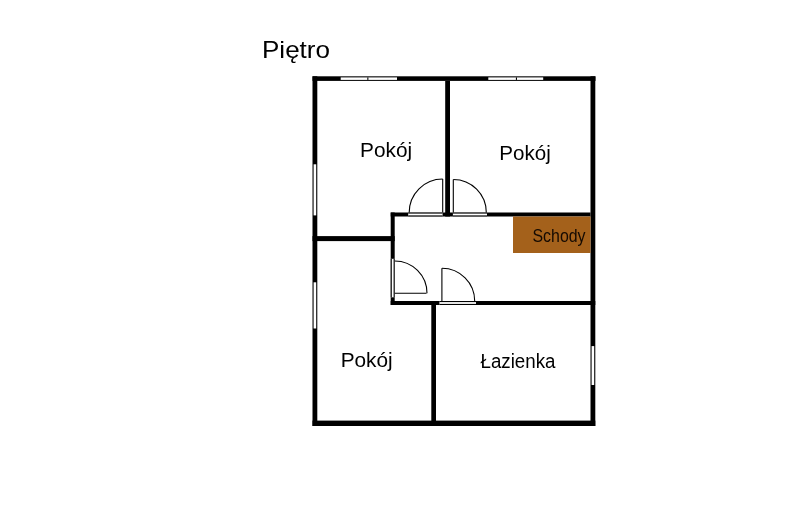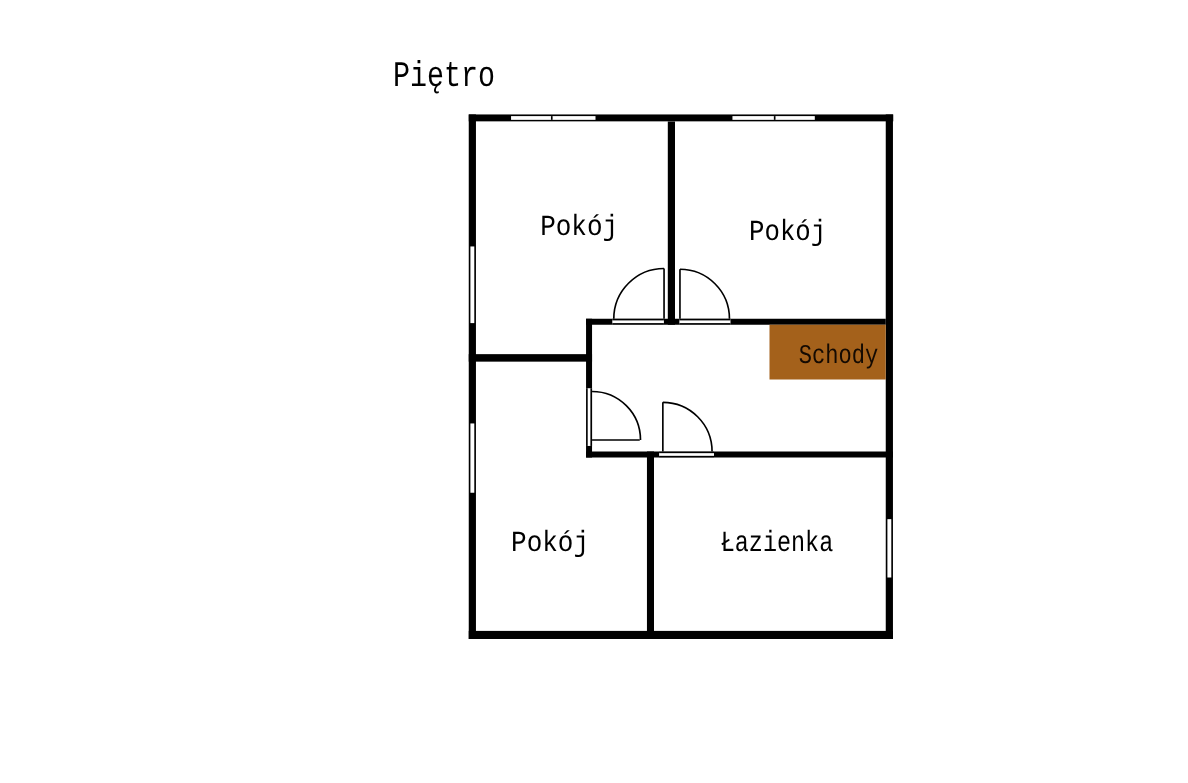--- a/index.html
+++ b/index.html
@@ -1,17 +1,17 @@
 <!DOCTYPE html>
 <html><head>
 <meta charset="utf-8">
 <style>
   html,body{margin:0;padding:0;background:#ffffff;}
   .page{position:relative;width:628px;height:522px;background:#ffffff;overflow:hidden;
-        font-family:Liberation Mono, monospace;}
+        font-family:Liberation Sans, sans-serif;}
 </style>
 </head>
 <body>
 <div class="page">
 <svg width="792" height="522" viewBox="0 0 792 522" xmlns="http://www.w3.org/2000/svg">
 
   <rect x="0" y="0" width="792" height="522" fill="#ffffff"></rect>
 
   <text x="262" y="57.5" font-size="24" fill="#000000" textLength="68" lengthAdjust="spacingAndGlyphs">Piętro</text>
 

